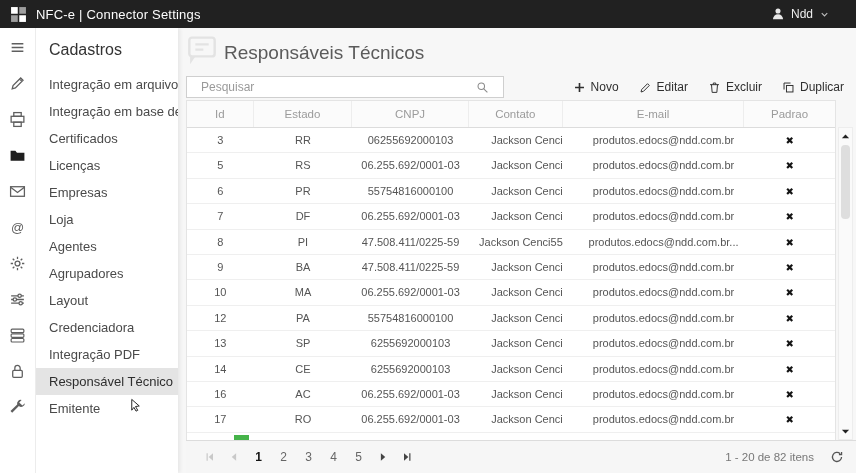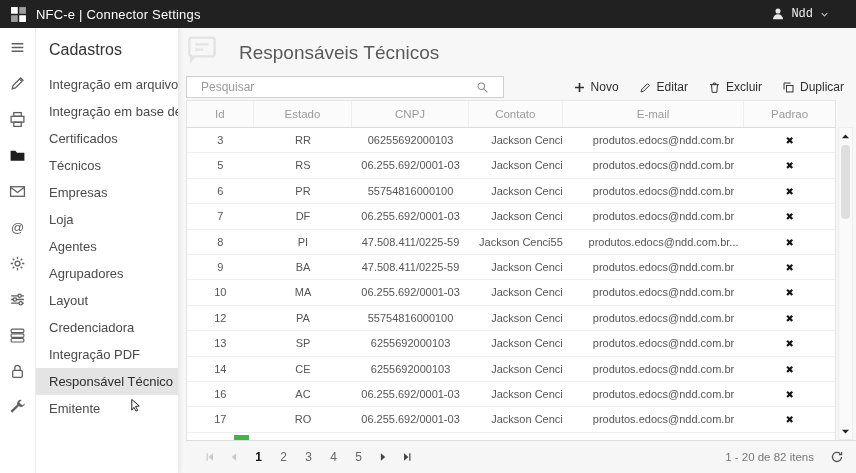--- a/index.html
+++ b/index.html
@@ -7,21 +7,21 @@
   body { position:relative; overflow:hidden; background:#f4f4f4;
          font-family:"Liberation Sans","DejaVu Sans",sans-serif; }
 
   
   .topbar { position:absolute; top:0; left:0; width:856px; height:28px;
             background:var(--topbar-bg,#212121); display:flex; align-items:center;
             padding:0 10px; z-index:5; }
   .topbar .logo { width:17px; height:17px; margin-right:9px; }
   .topbar .title { font-size:13px; color:#fdfdfd; letter-spacing:.2px; }
   .spacer { flex:1; }
-  .user-menu { display:flex; align-items:center; gap:6px; margin-right:16px; cursor:pointer;font-family:Liberation Mono, monospace; }
+  .user-menu { display:flex; align-items:center; gap:6px; margin-right:16px; cursor:pointer; }
   .user-menu .uname { font-size:12px; color:#eee; }
   .user-menu svg { display:block; }
 
   
   .iconstrip { position:absolute; top:28px; left:0; width:36px; bottom:0; background:#fff;
                border-right:1px solid #ececec; display:flex; flex-direction:column;
                align-items:center; padding-top:11px; gap:19px; z-index:3; }
   .ic { width:17px; height:17px; color:#5f5f5f; cursor:pointer; text-align:center;
         font-size:13px; line-height:17px; }
   .ic svg { width:17px; height:17px; display:block; }
@@ -31,21 +31,21 @@
   .sidebar { position:absolute; top:28px; left:36px; width:142px; bottom:0; background:#fff;
              box-shadow:2px 0 4px rgba(0,0,0,.07); z-index:2; }
   .sidebar h2 { font-size:16px; font-weight:400; color:#333; padding:13px 0 12px 13px; }
   .side-item { height:27px; line-height:27px; padding-left:13px; font-size:13px;
                color:#4a4a4a; cursor:pointer; white-space:nowrap; overflow:hidden; }
   .side-item.selected { background:var(--selected-bg,#e4e4e4); color:#2e2e2e; }
   .cursor-overlay { position:absolute; left:92px; top:370px; width:15px; height:15px; z-index:9; }
 
   
   .main { position:absolute; top:28px; left:178px; right:0; bottom:0; background:#f7f7f7; }
-  .page-head { position:absolute; top:5px; left:6px; display:flex; align-items:flex-end;gap:15px; }
+  .page-head { position:absolute; top:5px; left:6px; display:flex; align-items:flex-end; }
   .page-head .bigicon { width:36px; height:32px; color:#e3e3e3; }
   .page-head .bigicon svg { width:36px; height:32px; }
   .page-head h1 { font-size:19px; font-weight:400; color:#5b5b5b; margin:0 0 1px 4px; }
 
   .toolbar { position:absolute; top:47px; left:8px; right:12px; height:24px;
              display:flex; align-items:center; }
   .search { width:318px; height:22px; background:#fff; border:1px solid #cfcfcf;
             display:flex; align-items:center; padding:0 14px; }
   .search input { flex:1; border:none; outline:none; background:transparent;
                   font-size:12px; color:#555; font-family:inherit; }
@@ -198,21 +198,21 @@
 
       <div class="side-item">
         <span>Integração em base de dados</span>
       </div>
 
       <div class="side-item">
         <span>Certificados</span>
       </div>
 
       <div class="side-item">
-        <span>Técnicos</span>
+        <span>Licenças</span>
       </div>
 
       <div class="side-item">
         <span>Empresas</span>
       </div>
 
       <div class="side-item">
         <span>Loja</span>
       </div>
 

